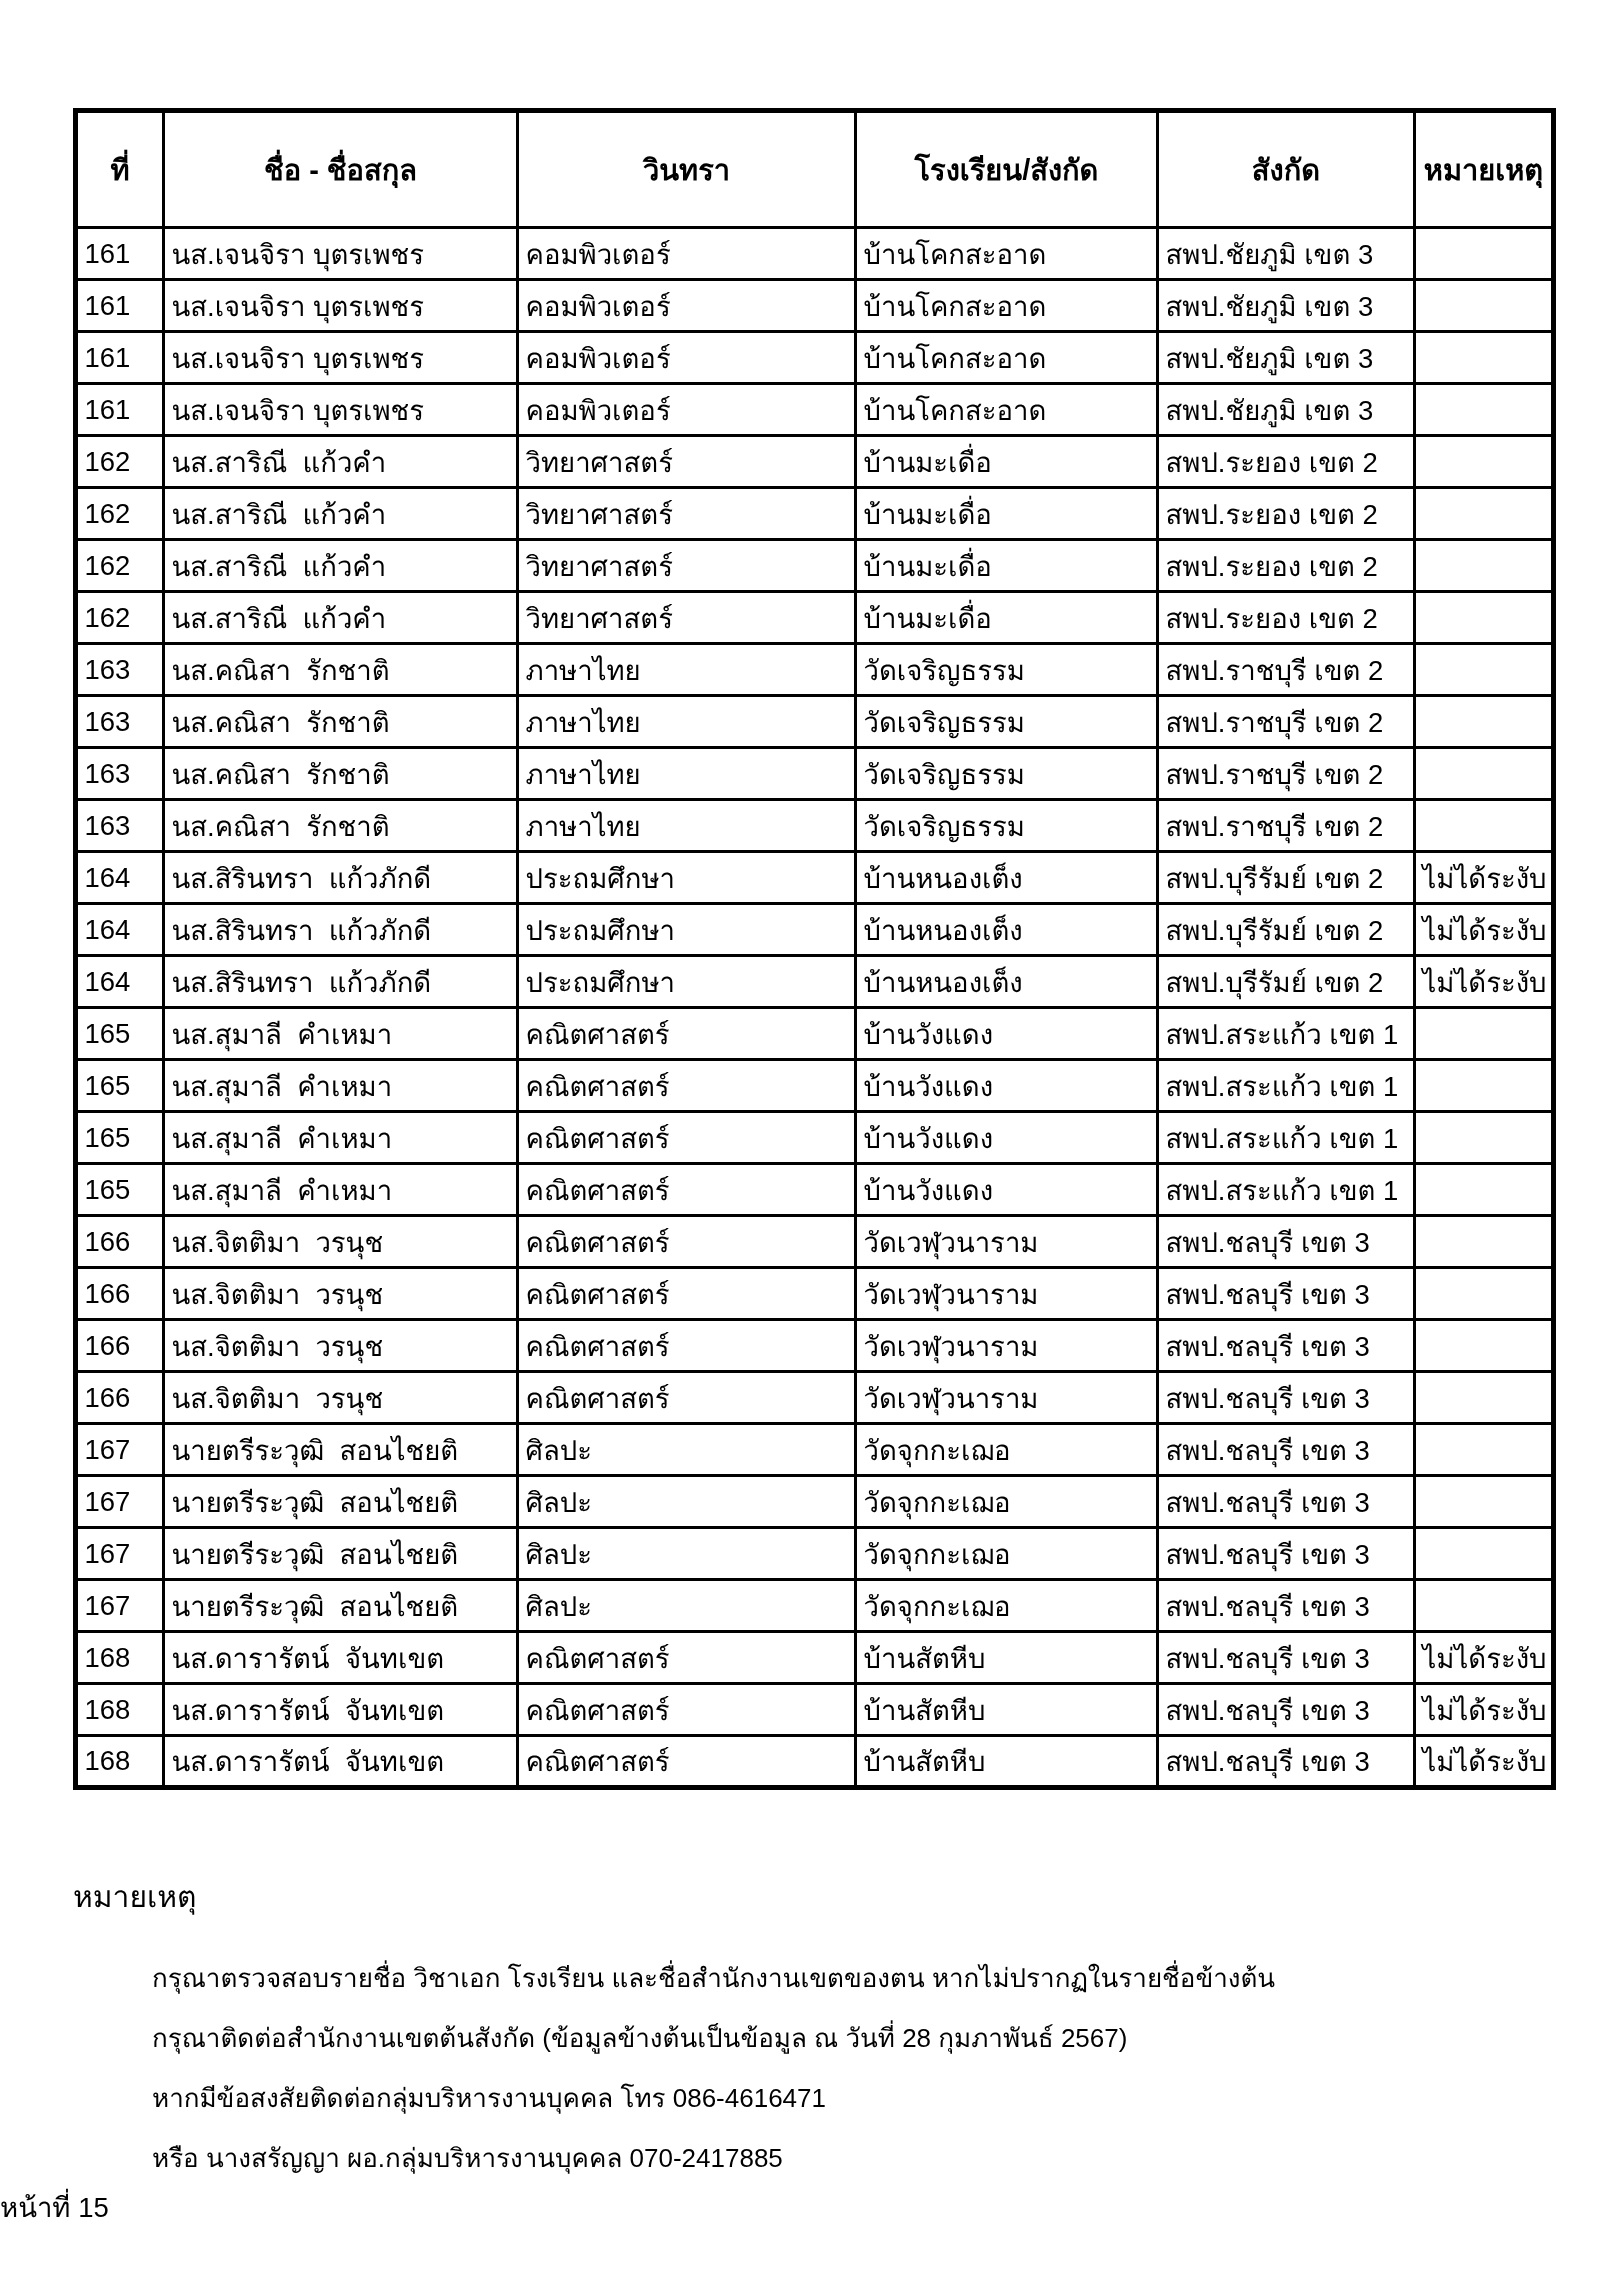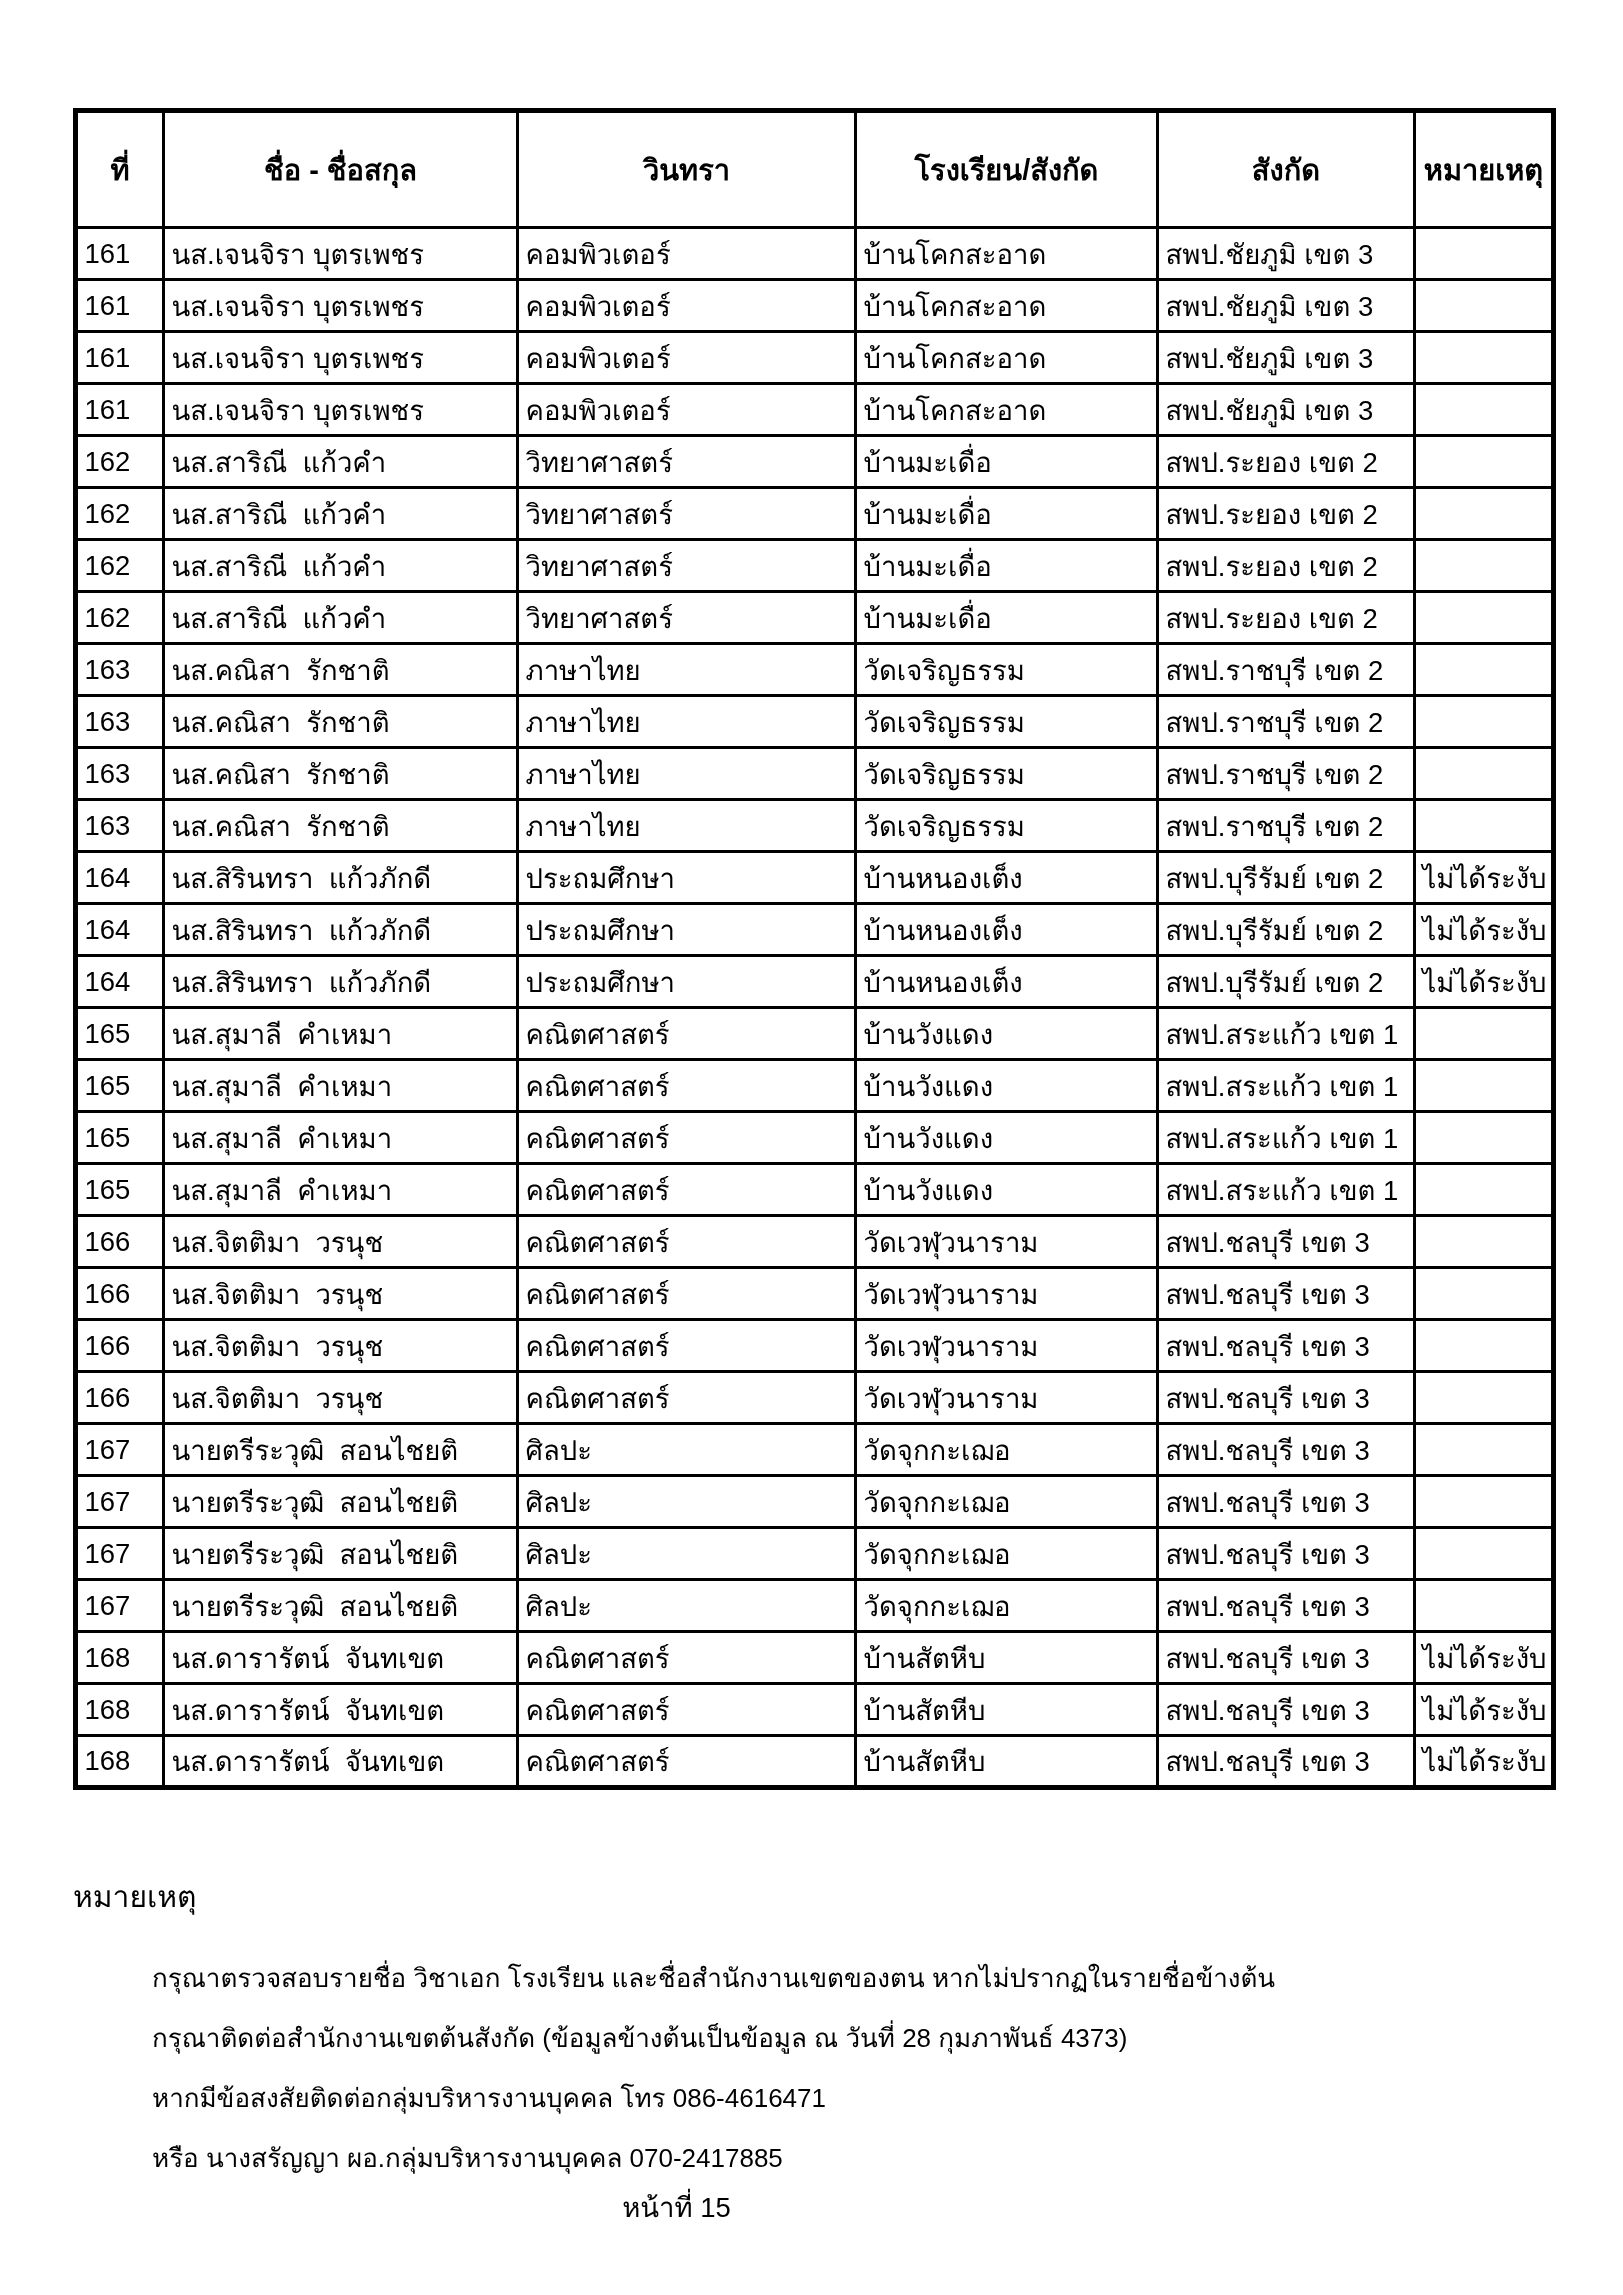--- a/index.html
+++ b/index.html
@@ -78,21 +78,20 @@
   .note-line {
     font-size: 26px;
     margin: 0 0 0 79px;
     line-height: 60px;
   }
   .page-number {
     position: absolute;
     left: 0;
     top: 2185px;
     width: 1353px;
-    text-align: center;
     font-size: 27.5px;
   }
 </style>
 </head>
 <body>
 
 <div class="page">
 
   <div class="table-wrap">
     <table class="roster">
@@ -385,21 +384,21 @@
             <td class="cell-district">สพป.ชลบุรี เขต 3</td>
             <td class="cell-remark">ไม่ได้ระงับ</td>
           </tr>
         </tbody>
     </table>
   </div>
 
   <div class="notes">
     <div class="notes-title">หมายเหตุ</div>
     <div class="note-line">กรุณาตรวจสอบรายชื่อ วิชาเอก โรงเรียน และชื่อสำนักงานเขตของตน หากไม่ปรากฏในรายชื่อข้างต้น</div>
-    <div class="note-line">กรุณาติดต่อสำนักงานเขตต้นสังกัด (ข้อมูลข้างต้นเป็นข้อมูล ณ วันที่ 28 กุมภาพันธ์ 4373)</div>
+    <div class="note-line">กรุณาติดต่อสำนักงานเขตต้นสังกัด (ข้อมูลข้างต้นเป็นข้อมูล ณ วันที่ 28 กุมภาพันธ์ 2567)</div>
     <div class="note-line">หากมีข้อสงสัยติดต่อกลุ่มบริหารงานบุคคล โทร 086-4616471</div>
     <div class="note-line">หรือ นางสรัญญา ผอ.กลุ่มบริหารงานบุคคล 070-2417885</div>
   </div>
 
   <div class="page-number">หน้าที่ 15</div>
 
 </div>
 
 
 </body></html>

